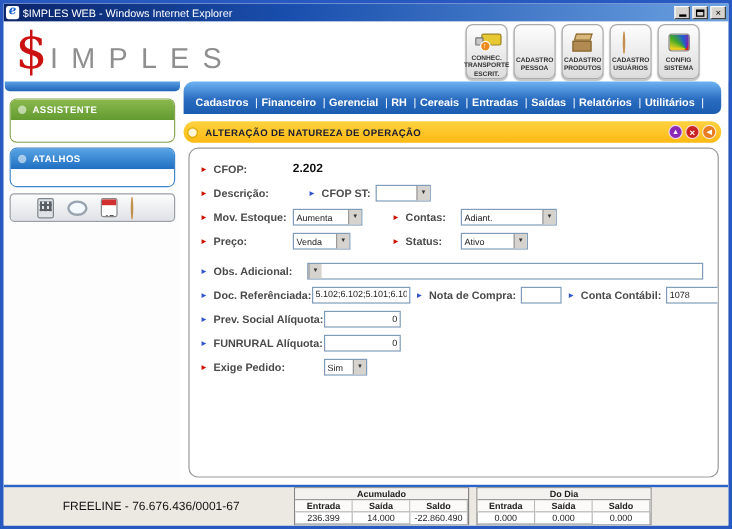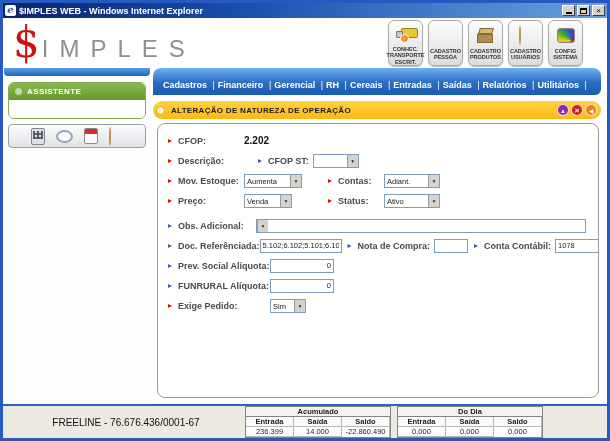--- a/index.html
+++ b/index.html
@@ -6,21 +6,21 @@
   html,body { width:610px; height:441px; font-family:"Liberation Sans", sans-serif; background:#555; }
 
   .window { width:610px; height:441px; border:3px solid #2859c0; background:#fff;
             display:flex; flex-direction:column; overflow:hidden; }
 
   
   .titlebar { height:15px; flex:0 0 15px; background:linear-gradient(to right,#0a246a,#1a4fae 40%,#6ba1e0);
               display:flex; align-items:center; padding:0 2px; }
   .ie-icon { width:11px; height:11px; background:#fff; border-radius:2px; color:#1a62d0;
              font:bold italic 10px "DejaVu Serif", serif; line-height:10px; text-align:center; margin-right:3px; }
-  .title-text { color:#fff; font-size:9px; font-weight:bold; flex:1; white-space:nowrap; overflow:hidden; }
+  .title-text { color:#fff; font-size:9px; font-weight:normal; flex:1; white-space:nowrap; overflow:hidden; }
   .win-btns { display:flex; gap:2px; }
   .wbtn { width:13px; height:11px; background:#d6d3ce; border:1px solid; border-color:#fff #404040 #404040 #fff;
           display:flex; align-items:center; justify-content:center; font-size:8px; line-height:8px; color:#000; cursor:pointer; }
   .g-min { width:6px; height:2px; background:#000; margin-top:5px; }
   .g-max { width:7px; height:6px; border:1px solid #000; border-top-width:2px; }
 
   
   .header { height:50px; flex:0 0 50px; background:#fff; display:flex; align-items:center; padding:0 6px; }
   .logo { display:flex; align-items:baseline; margin-left:4px; flex:1; }
   .logo-dollar { color:#cc1111; font:normal 42px "DejaVu Serif", serif; line-height:40px; }
@@ -205,20 +205,27 @@
 
     <div class="sidebar">
       <div class="side-strip"></div>
       <div class="spanel panel-green">
         <div class="phead phead-green">
           <span class="pdot"></span>
           <span class="plabel">ASSISTENTE</span>
         </div>
         <div class="pbody"></div>
       </div>
+      <div class="spanel panel-blue">
+        <div class="phead phead-blue">
+          <span class="pdot"></span>
+          <span class="plabel">ATALHOS</span>
+        </div>
+        <div class="pbody" style="height:14px"></div>
+      </div>
       <div class="stoolbar">
         <span class="i-calc"><span class="scr"></span><span class="keys" style="display:block"></span></span>
         <span class="i-lens"></span>
         <span class="i-cal">
           <span class="red" style="display:block"></span>
           <span class="day">17</span>
         </span>
         <span class="i-user i-sb-user"><span class="head"></span><span class="body body-blue"></span></span>
       </div>
     </div>
@@ -268,21 +275,21 @@
           <span class="col1">
             <span class="arr arr-red">▸</span>
             <span class="flabel w66">Mov. Estoque:</span>
             <span class="select" style="width:58px">
               <span class="sel-text">Aumenta</span>
               <span class="sel-arrow">▼</span>
             </span>
           </span>
           <span class="arr arr-red gap56">▸</span>
           <span class="flabel w46">Contas:</span>
-          <span class="select" style="width:56px">
+          <span class="select" style="width:80px">
             <span class="sel-text">Adiant.</span>
             <span class="sel-arrow">▼</span>
           </span>
         </div>
 
         <div class="frow">
           <span class="col1">
             <span class="arr arr-red">▸</span>
             <span class="flabel w66">Preço:</span>
             <span class="select" style="width:48px">

